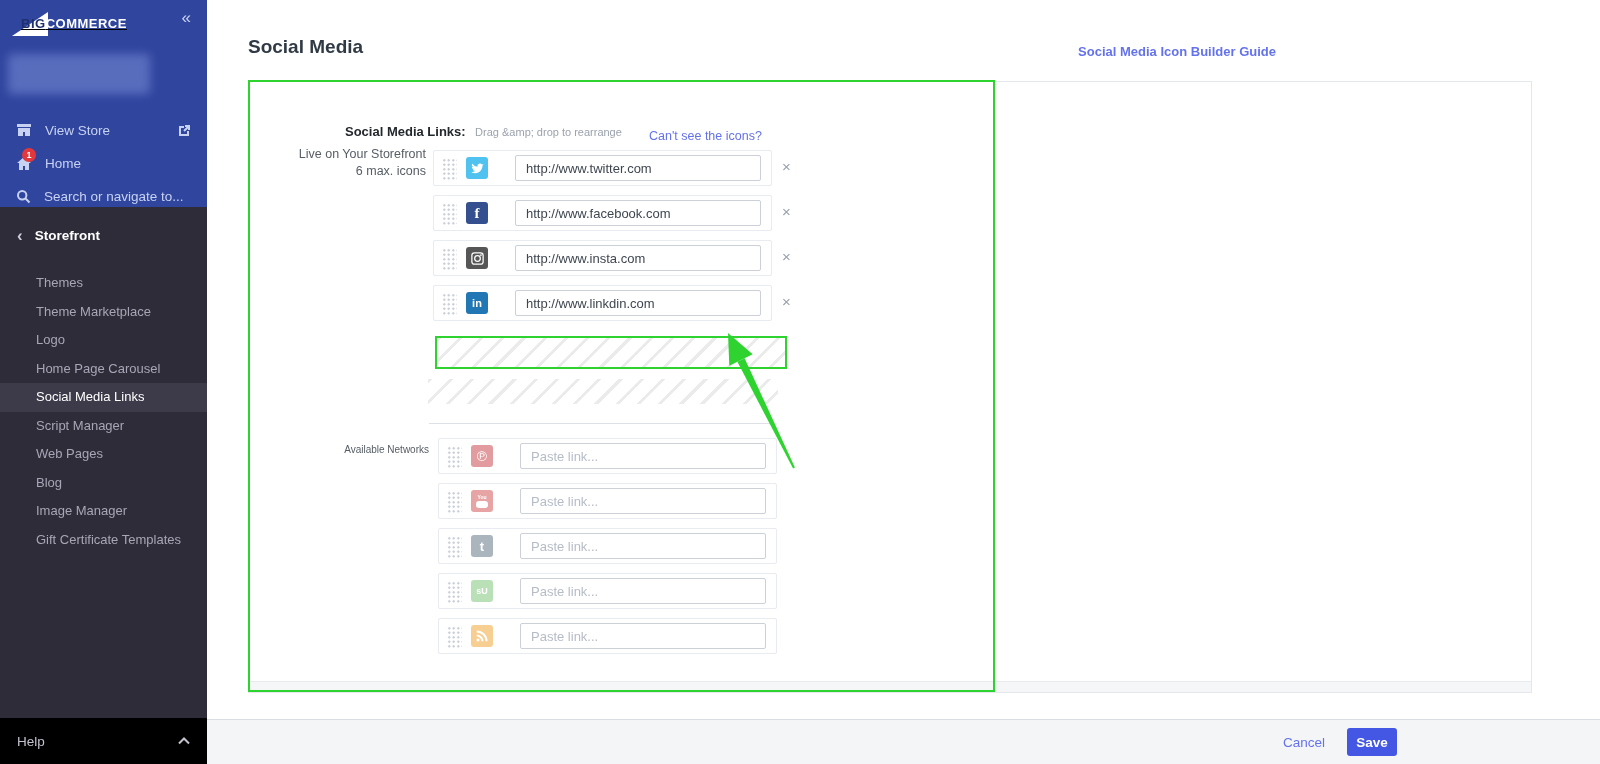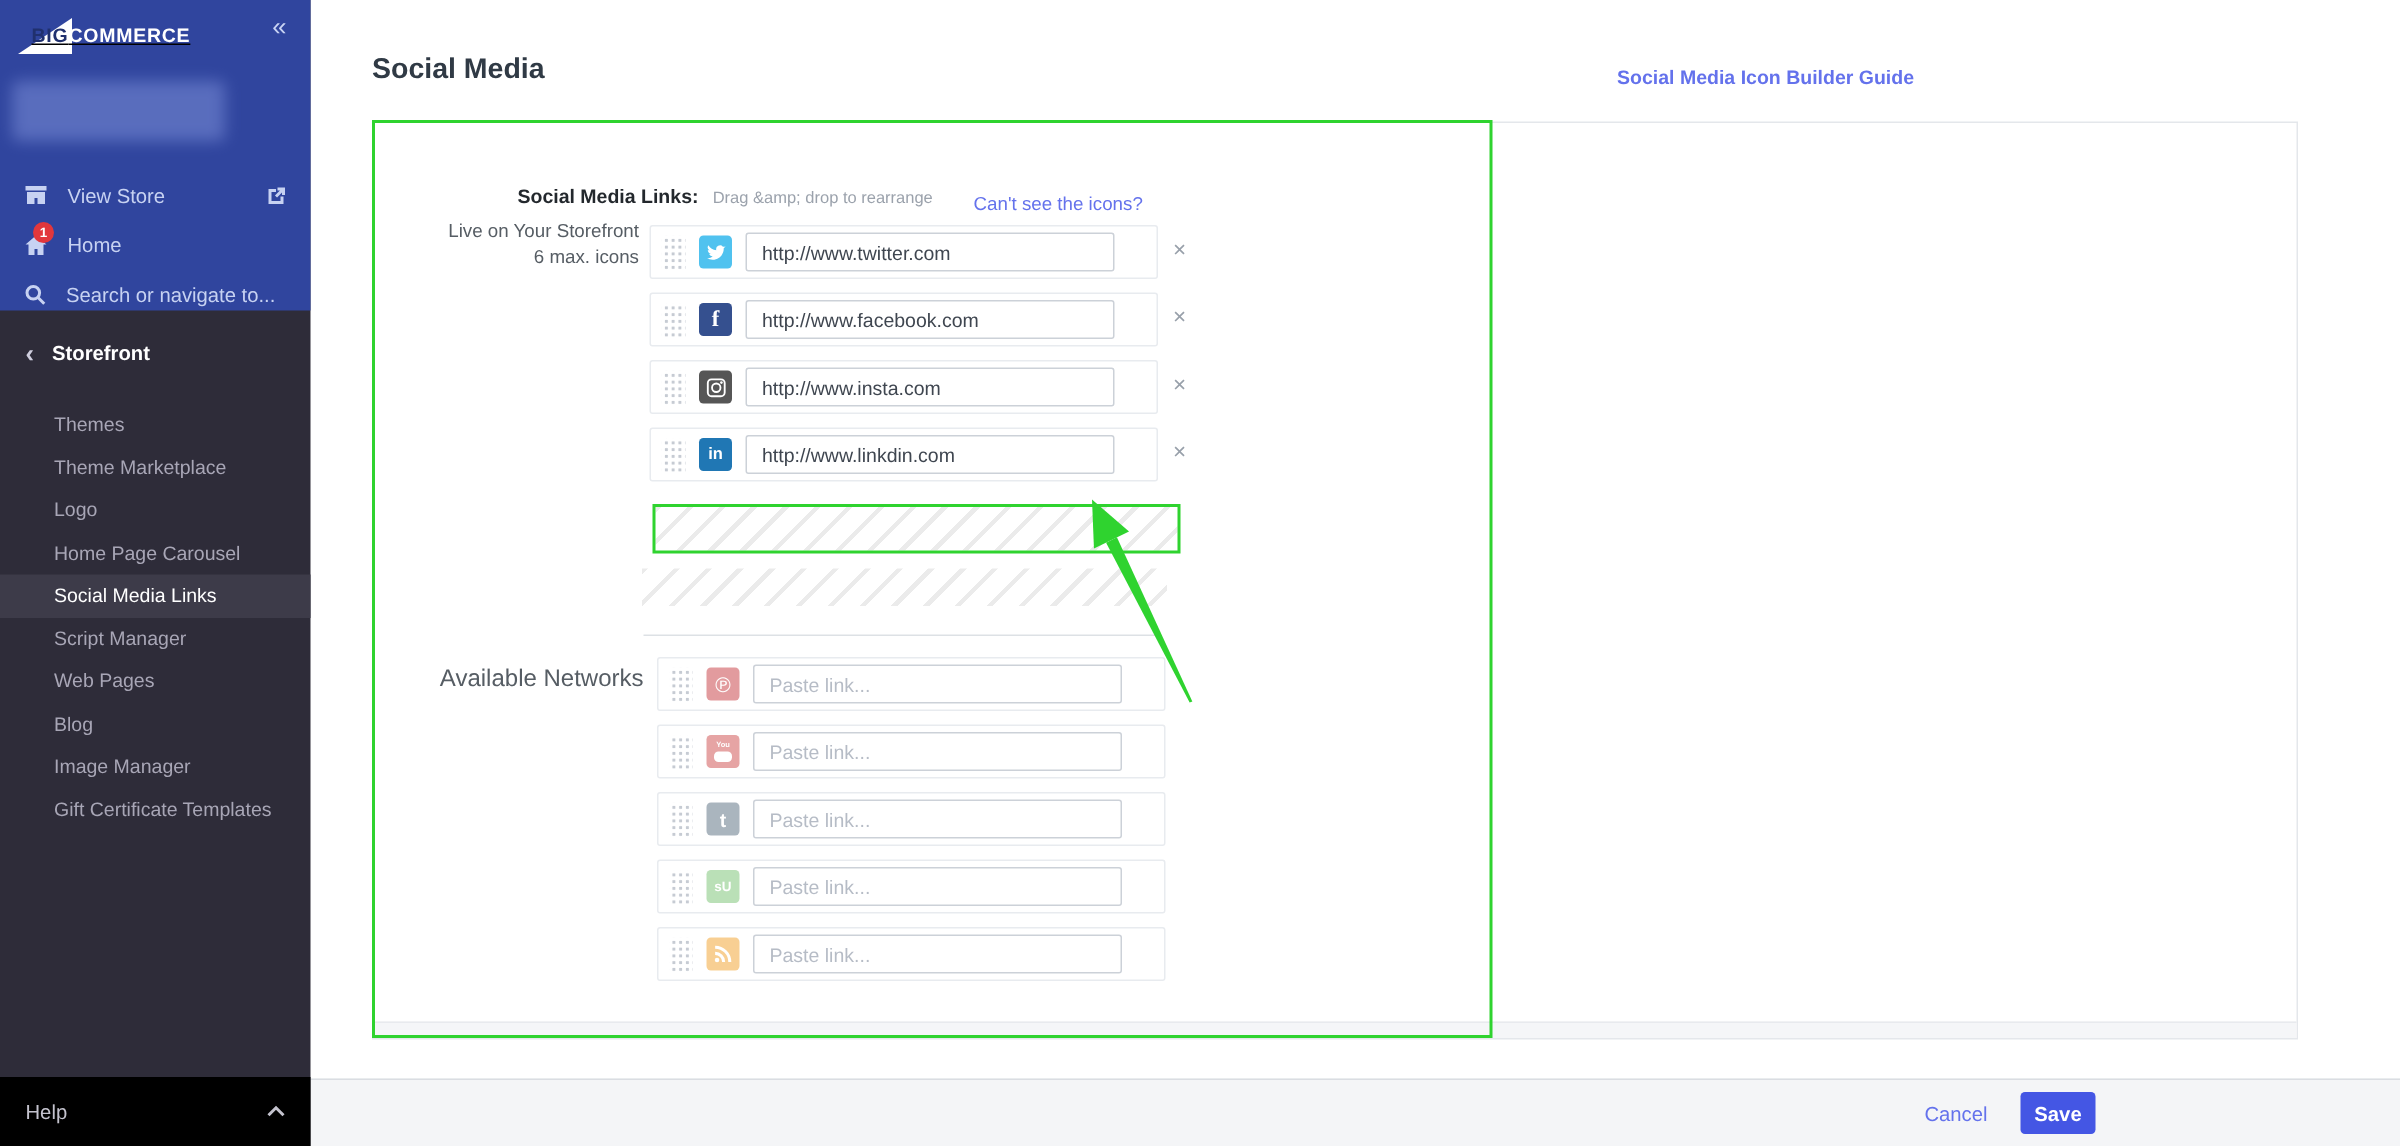--- a/index.html
+++ b/index.html
@@ -38,40 +38,40 @@
   .card-footer-strip { position:absolute; left:0; right:0; bottom:0; height:11px; background:#f5f6f8; border-top:1px solid #e8eaee; }
 
   .green-box { position:absolute; left:41px; top:80px; width:747px; height:612px; border:2px solid #2fd32f; pointer-events:none; z-index:6; }
 
   .links-label-row { position:absolute; left:72px; top:40px; white-space:nowrap;margin-left:24px; }
   .links-label { font-size:13px; font-weight:bold; color:#23282d; }
   .links-hint { font-size:11px; color:#9ba2ac; margin-left:5px; }
   .icons-help { position:absolute; left:400px; top:47px; color:#6472ec; font-size:12.5px; cursor:pointer; }
 
   .live-caption { position:absolute; left:0; top:64px; width:177px; text-align:right; font-size:12.5px; color:#565d64; line-height:17px;padding-left:34px; }
-  .avail-caption { position:absolute; left:0; top:362px; width:180px; text-align:right; font-size:16px; color:#565d64; }
+  .avail-caption { position:absolute; left:0; top:362px; width:180px; text-align:right; font-size:10px; color:#565d64; }
 
   .rows { position:absolute; }
   .live-rows { left:184px; top:68px; }
   .avail-rows { left:189px; top:356px; }
   .row-wrap { position:relative; width:380px; height:36px; margin-bottom:9px; }
   .row-box { position:absolute; left:0; top:0; width:339px; height:36px; background:#fff; border:1px solid #e8ebef; border-radius:2px; display:flex; align-items:center; padding-left:7px; }
   .drag-handle { width:16px; height:23px; flex:none; cursor:grab;
     background-image:radial-gradient(circle,#c6cbd3 1.1px,transparent 1.3px);
     background-size:4.5px 4.5px; background-position:1px 1px; }
   .net-icon { width:22px; height:22px; border-radius:3px; margin-left:9px; flex:none; display:flex; flex-direction:column; align-items:center; justify-content:center; color:#fff; overflow:hidden; }
   .avail-rows .net-icon { opacity:.55; }
   .fb-f { font-family:"Liberation Serif",serif; font-weight:bold; font-size:15px; line-height:1; }
   .in-txt { font-weight:bold; font-size:11px; line-height:1; }
   .t-txt { font-weight:bold; font-size:13px; line-height:1; }
   .su-txt { font-weight:bold; font-size:9px; line-height:1; }
   .p-txt { font-size:14px; line-height:1; }
   .yt-you { font-style:normal; font-size:5px; line-height:5px; font-weight:bold; }
   .yt-pill { width:12px; height:7px; background:#fff; border-radius:3px; margin-top:1px; }
-  .url-input { margin-left:9px; width:246px; height:26px; border:1px solid #ccd1d8; border-radius:2px; padding:0 10px; font-size:13px; color:#3f4650; font-family:inherit; outline:none; background:#fff; }
+  .url-input { margin-left:27px; width:246px; height:26px; border:1px solid #ccd1d8; border-radius:2px; padding:0 10px; font-size:13px; color:#3f4650; font-family:inherit; outline:none; background:#fff; }
   .url-input::placeholder { color:#b6bcc6; }
   .remove-x { position:absolute; left:349px; top:9px; color:#98a0aa; font-size:15px; line-height:1; cursor:pointer; }
 
   .drop-zone { position:absolute; left:186px; top:254px; width:352px; height:33px; border:2px solid #2fd32f;
     background:repeating-linear-gradient(135deg,#ebebeb 0 3px,transparent 3px 15px); }
   .hatch2 { position:absolute; left:179px; top:297px; width:350px; height:25px;
     background:repeating-linear-gradient(135deg,#ebebeb 0 3px,transparent 3px 15px); }
   .divider { position:absolute; left:180px; top:341px; width:345px; border-top:1px solid #dde1e5; }
 
   .annotation-arrow { position:absolute; left:494px; top:326px; z-index:7; pointer-events:none; }

